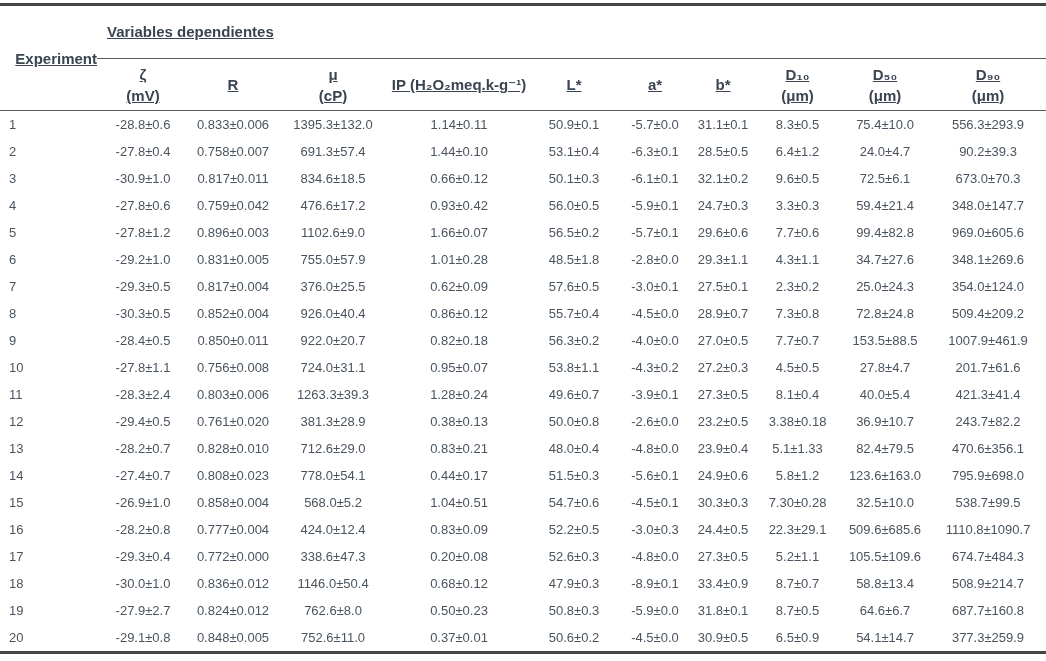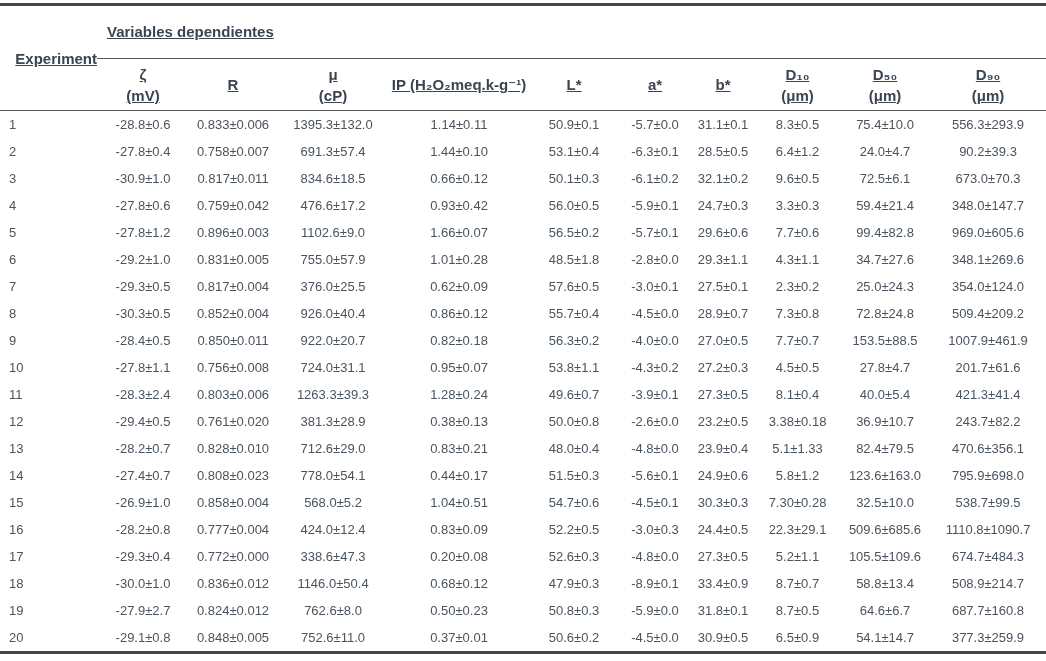--- a/index.html
+++ b/index.html
@@ -152,21 +152,21 @@
           <td>24.0±4.7</td>
           <td>90.2±39.3</td>
         </tr>
         <tr>
           <td>3</td>
           <td>-30.9±1.0</td>
           <td>0.817±0.011</td>
           <td>834.6±18.5</td>
           <td>0.66±0.12</td>
           <td>50.1±0.3</td>
-          <td>-6.1±0.2</td>
+          <td>-6.1±0.1</td>
           <td>32.1±0.2</td>
           <td>9.6±0.5</td>
           <td>72.5±6.1</td>
           <td>673.0±70.3</td>
         </tr>
         <tr>
           <td>4</td>
           <td>-27.8±0.6</td>
           <td>0.759±0.042</td>
           <td>476.6±17.2</td>

